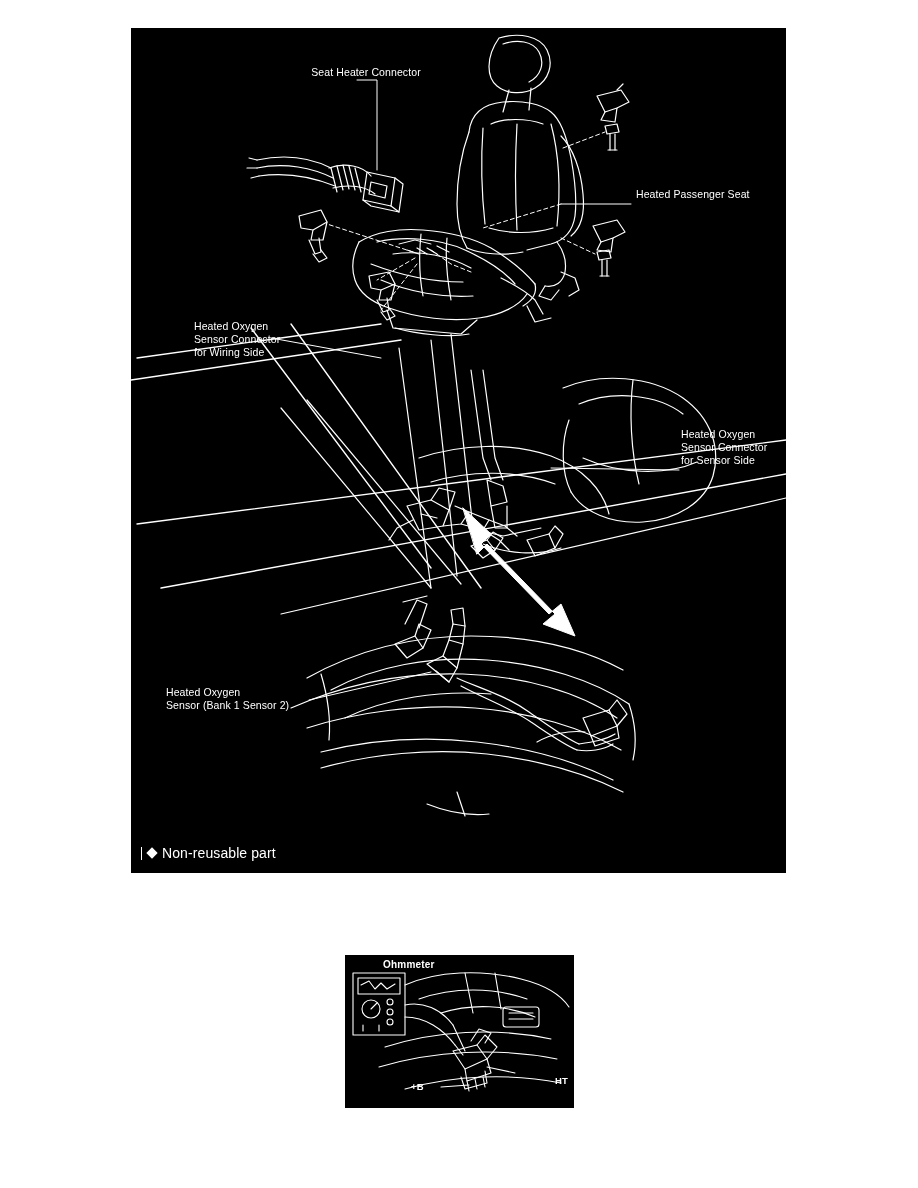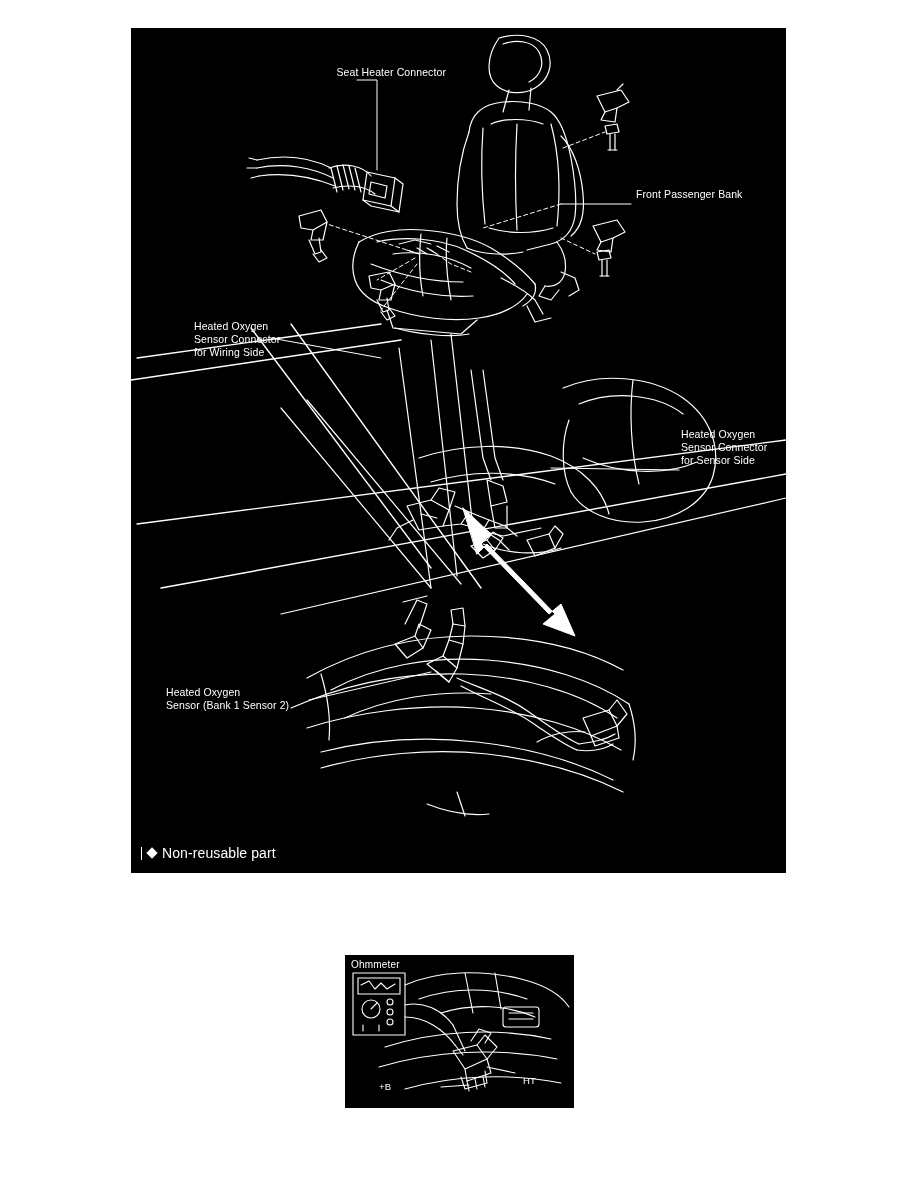--- a/index.html
+++ b/index.html
@@ -37,21 +37,21 @@
   .cap {
     position: absolute;
     color: #ffffff;
     font-size: 10.5px;
     line-height: 13px;
     letter-spacing: 0.1px;
     white-space: pre-line;
   }
 
   
-  #cap-seat-heater      { left: 155px;  top: 38px;  width: 160px; text-align: right; }
+  #cap-seat-heater      { left: 155px;  top: 38px;  width: 160px; text-align: center; }
   #cap-front-seat       { left: 505px;  top: 160px; width: 150px; text-align: left; }
   #cap-ho2-wiring       { left: 63px;   top: 292px; width: 130px; text-align: left; }
   #cap-ho2-sensor-side  { left: 550px;  top: 400px; width: 130px; text-align: left; }
   #cap-ho2-sensor       { left: 35px;   top: 658px; width: 145px; text-align: left; }
 
   #nonreusable {
     position: absolute;
     left: 10px;
     top: 817px;
     color: #ffffff;
@@ -90,22 +90,23 @@
     position: absolute;
     left: 0;
     top: 0;
     width: 229px;
     height: 153px;
   }
   .ohm-cap {
     position: absolute;
     color: #ffffff;
     font-size: 9.5px;
-    font-weight: normal;
+    font-weight: bold;
     letter-spacing: 0.2px;
+    margin-left: 32px;
   }
   #cap-ohmmeter { left: 6px;  top: 4px;  font-size: 10px; }
   #cap-plusb    { left: 34px; top: 126px; }
   #cap-ht       { left: 178px; top: 120px; }
 </style>
 </head>
 <body>
 
 <div id="main-figure">
 
@@ -297,21 +298,21 @@
       <path d="M326 764 L334 788"></path>
       <path d="M406 714 C420 706 438 702 454 704"></path>
 
       <path d="M140 310 L250 330" stroke-width="1"></path>
       <path d="M420 440 L548 442" stroke-width="1"></path>
       <path d="M178 672 L300 644" stroke-width="1"></path>
     </g>
   </svg>
 
   <div class="cap" id="cap-seat-heater">Seat Heater Connector</div>
-  <div class="cap" id="cap-front-seat">Front Passenger Bank</div>
+  <div class="cap" id="cap-front-seat">Heated Passenger Seat</div>
   <div class="cap" id="cap-ho2-wiring">Heated Oxygen
 Sensor Connector
 for Wiring Side</div>
   <div class="cap" id="cap-ho2-sensor-side">Heated Oxygen
 Sensor Connector
 for Sensor Side</div>
   <div class="cap" id="cap-ho2-sensor">Heated Oxygen
 Sensor (Bank 1 Sensor 2)</div>
 
   <div id="nonreusable">

